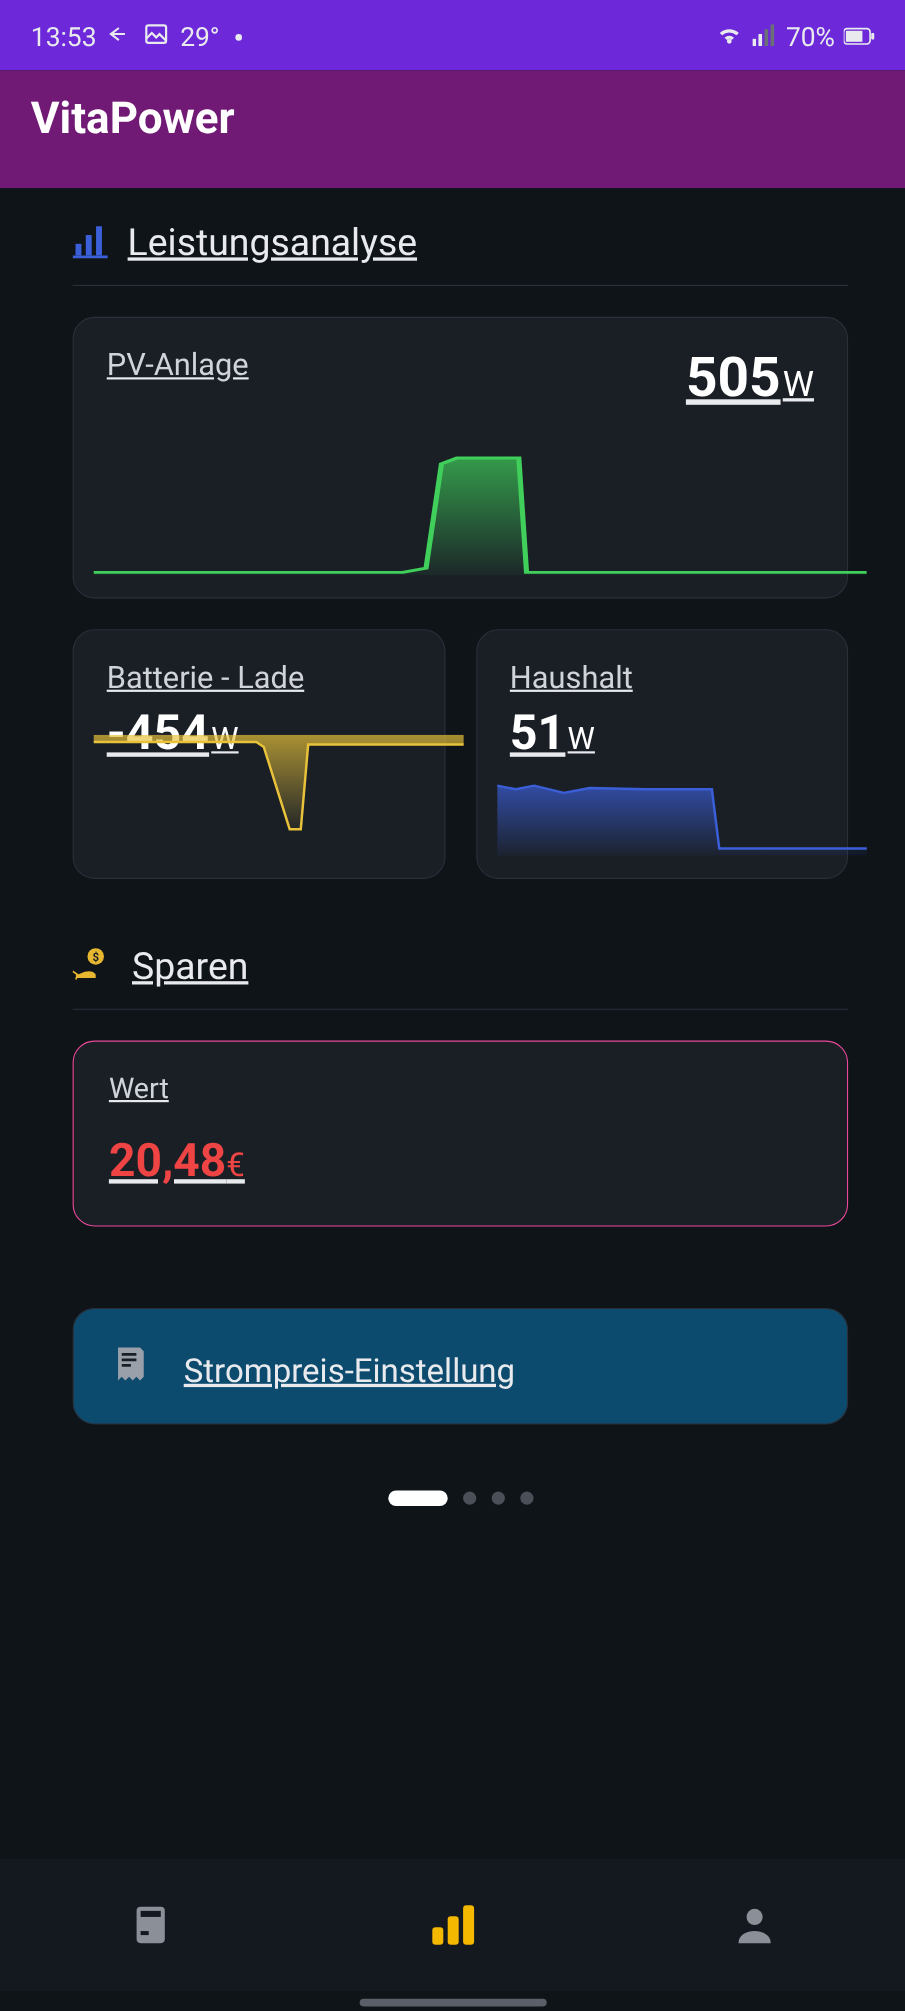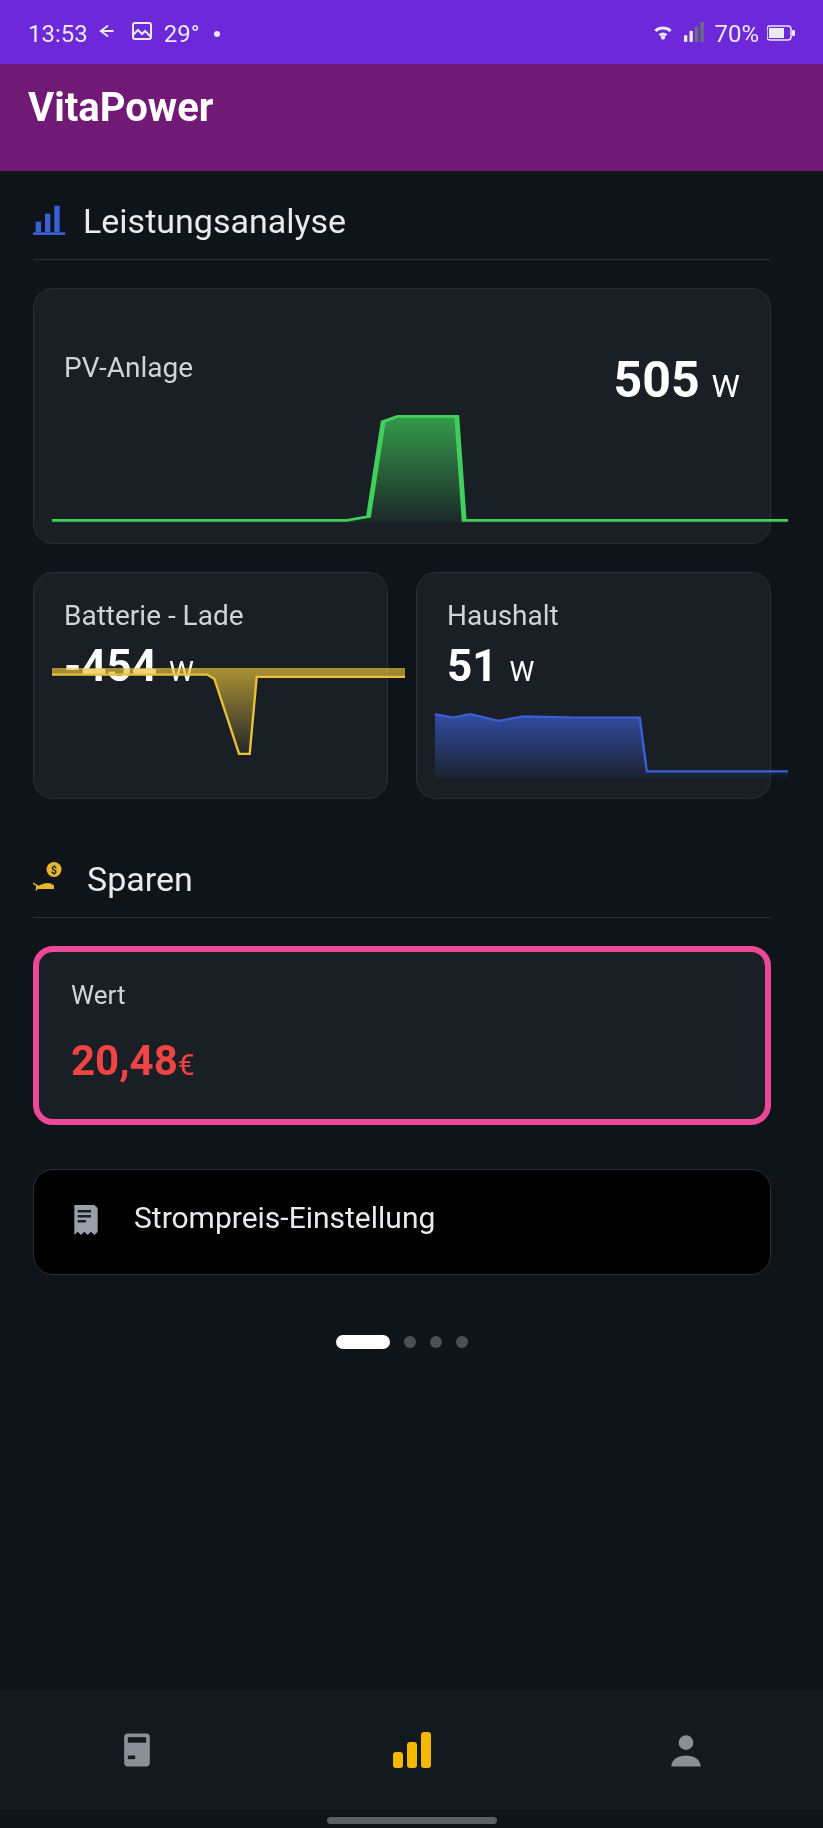--- a/index.html
+++ b/index.html
@@ -22,21 +22,21 @@
     color: #e8eaed;
   }
   .status-left { display: flex; align-items: center; gap: 10px; }
   .status-right { display: flex; align-items: center; gap: 8px; }
   .app-header {
     background: #701a75;
     padding: 20px 28px 40px 28px;
   }
   .app-title { font-size: 40px; font-weight: 700; color: #fff; }
 
-  .content { padding: 30px 52px 0 33px; }
+  .content { padding: 30px 52px 0 66px; text-decoration: underline; }
 
   .section-header {
     display: flex;
     align-items: center;
     gap: 18px;
     padding-bottom: 18px;
     border-bottom: 1px solid #2a303a;
     margin-bottom: 28px;
   }
   .section-title { font-size: 34px; font-weight: 400; color: #e8eaed; }
@@ -44,50 +44,50 @@
   .card {
     background: #1a1f26;
     border: 1px solid #2a303a;
     border-radius: 20px;
     padding: 26px 30px 20px 30px;
   }
   .pv-card { height: 256px; margin-bottom: 28px; position: relative; }
   .card-row { display: flex; gap: 28px; margin-bottom: 60px; }
   .half-card { flex: 1; height: 227px; position: relative; }
 
-  .card-top { display: flex; justify-content: space-between; align-items: flex-start; margin-top: 36px; }
+  .card-top { display: flex; justify-content: space-between; align-items: flex-start; }
   .card-label { font-size: 28px; color: #d0d3d8; font-weight: 400; }
-  .card-value { font-size: 44px; font-weight: 700; color: #fff; display: flex; align-items: baseline; gap: 12px; }
+  .card-value { font-size: 44px; font-weight: 700; color: #fff; display: flex; align-items: baseline; gap: 2px; }
   .card-value.big { font-size: 50px; }
   .unit { font-size: 28px; font-weight: 400; }
   .unit.big { font-size: 32px; }
 
   .chart-area { position: absolute; left: 18px; right: 18px; bottom: 20px; }
 
   .savings-card {
     background: #1a1f26;
-    border: 6px solid #ec4899;
+    border: 1px solid #ec4899;
     border-radius: 20px;
     padding: 28px 32px 34px 32px;
     display: flex;
     justify-content: space-between;
-    margin-bottom: 44px;
+    margin-bottom: 74px;
   }
   .sav-col.right { text-align: right; }
   .sav-label { font-size: 26px; color: #d0d3d8; margin-bottom: 26px; }
   .sav-value { font-size: 42px; font-weight: 700; color: #ef4444; }
   .sav-unit { font-size: 30px; font-weight: 400; }
 
   .settings-card {
-    background: #000000;
+    background: #0c4a6e;
     border: 1px solid #2a303a;
     border-radius: 20px;
     padding: 30px 32px;
     display: flex;
-    align-items: flex-start;
+    align-items: flex-end;
     gap: 28px;
     margin-bottom: 60px;
   }
   .settings-label { font-size: 30px; color: #e8eaed; }
 
   .page-dots { display: flex; justify-content: center; align-items: center; gap: 14px; }
   .dot { width: 12px; height: 12px; border-radius: 50%; background: #4a4f58; }
   .pill { width: 54px; height: 14px; border-radius: 8px; background: #fff; }
 
   .bottom-nav {

